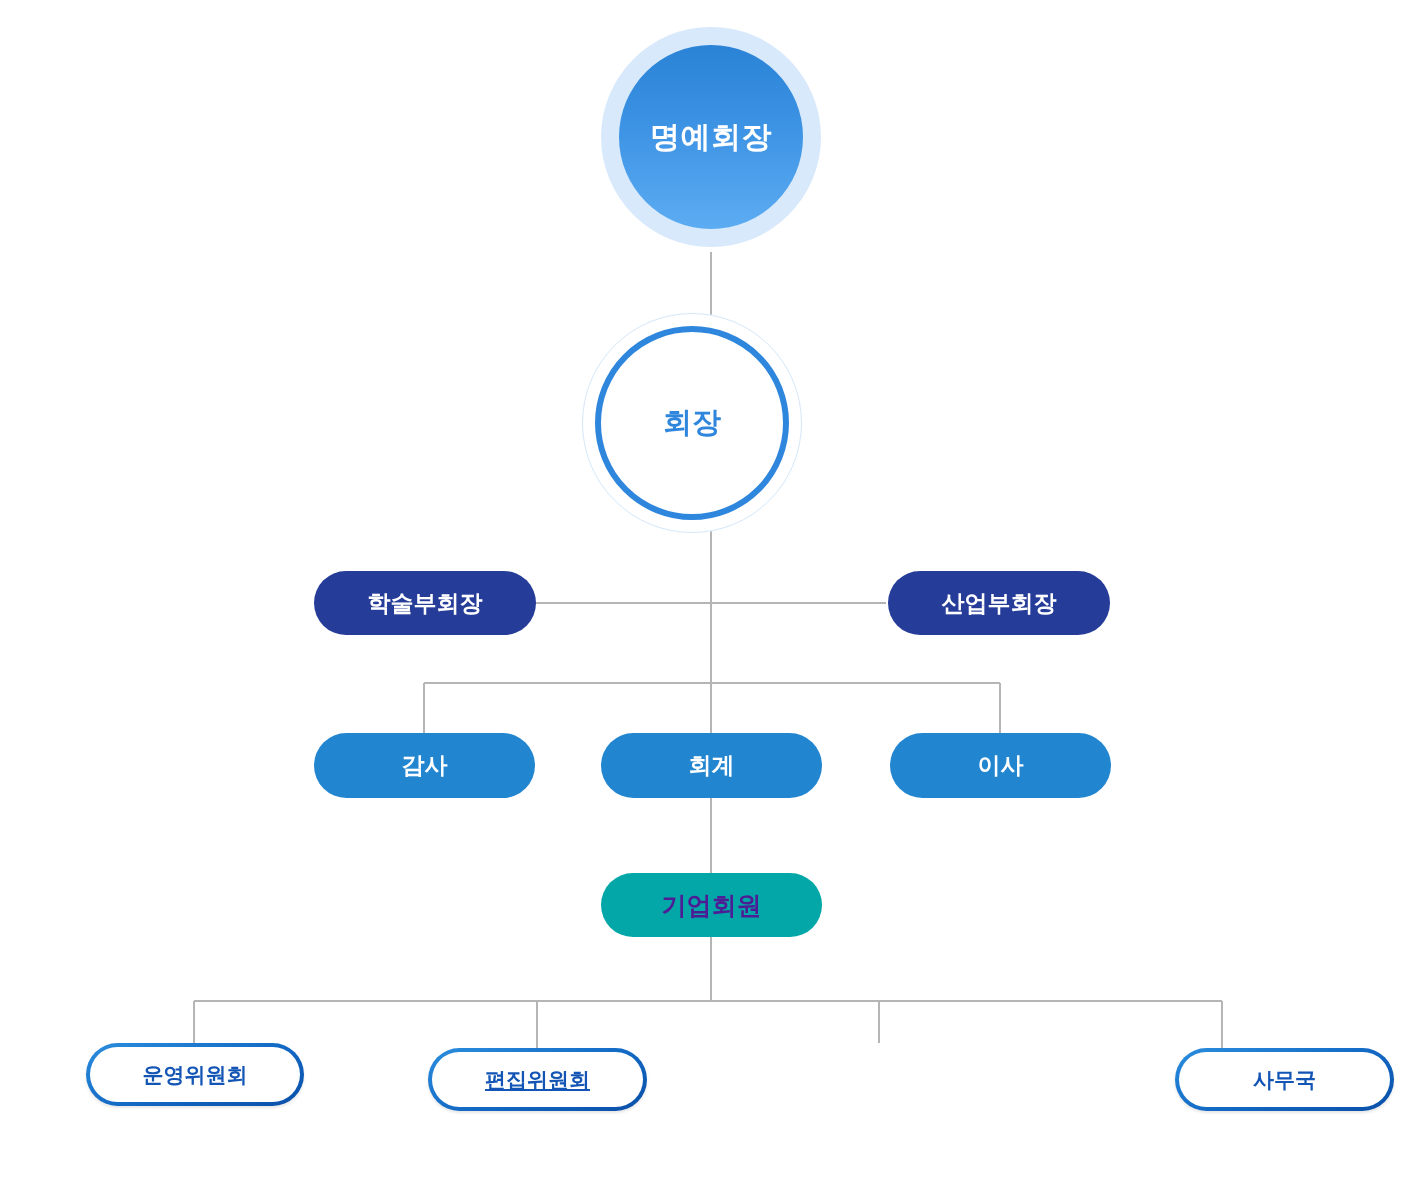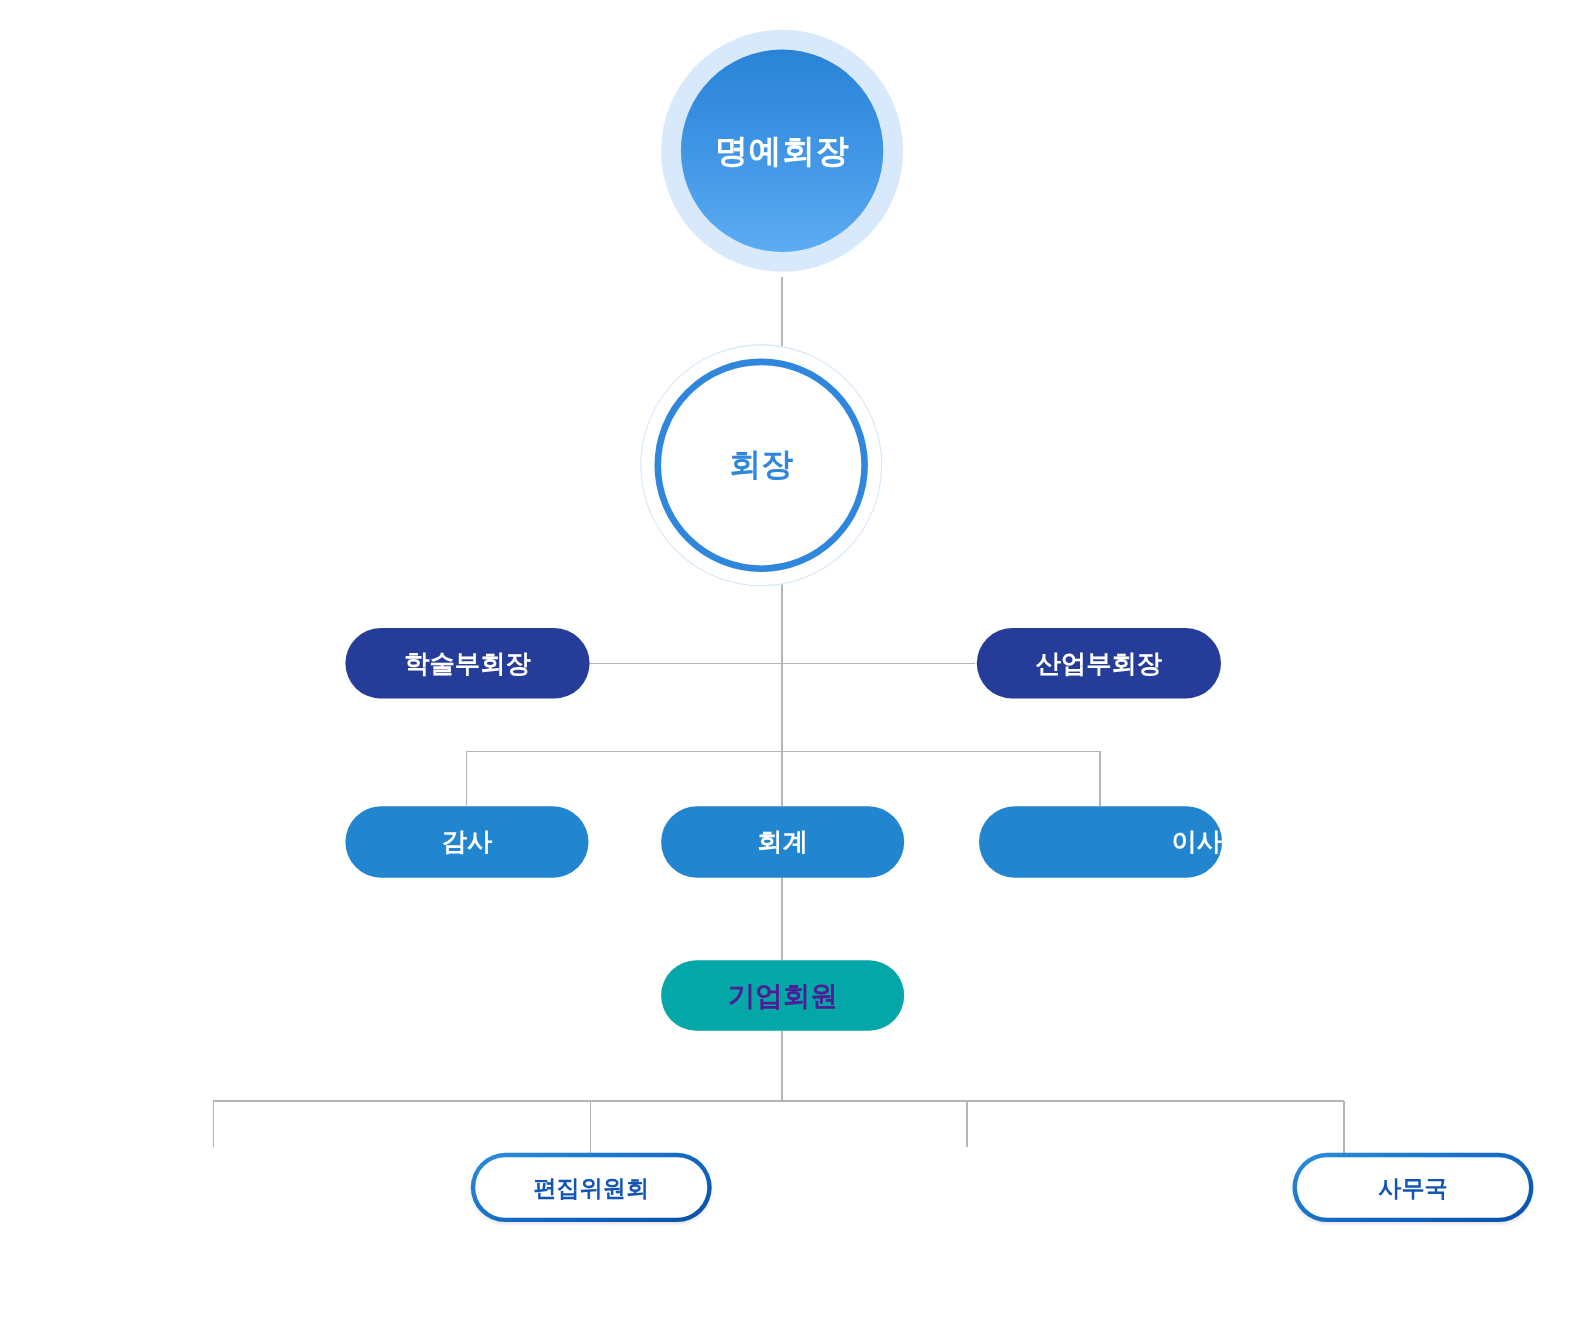--- a/index.html
+++ b/index.html
@@ -197,30 +197,34 @@
   </div>
 
   <div class="pill pill-blue" style="left:314px; top:733px; width:221px; height:65px;">
     <span class="lbl">감사</span>
   </div>
 
   <div class="pill pill-blue" style="left:601px; top:733px; width:221px; height:65px;">
     <span class="lbl">회계</span>
   </div>
 
-  <div class="pill pill-blue" style="left:890px; top:733px; width:221px; height:65px;justify-content:flex-end;">
+  <div class="pill pill-blue" style="left:890px; top:733px; width:221px; height:65px;">
     <span class="lbl">이사</span>
   </div>
 
   <div class="pill pill-teal" style="left:601px; top:873px; width:221px; height:64px;">
     <span class="lbl">기업회원</span>
   </div>
 
-
-  <div class="pill pill-outline" style="left:428px; top:1048px; width:219px; height:63px;">
+  <div class="pill pill-outline" style="left:86px; top:1043px; width:218px; height:63px;">
+    <div class="inner-fill"></div>
+    <span class="lbl">운영위원회</span>
+  </div>
+
+  <div class="pill pill-outline" style="left:428px; top:1048px; width:219px; height:63px;text-decoration:underline;">
     <div class="inner-fill"></div>
     <span class="lbl">편집위원회</span>
   </div>
 
 
   <div class="pill pill-outline" style="left:1175px; top:1048px; width:219px; height:63px;">
     <div class="inner-fill"></div>
     <span class="lbl">사무국</span>
   </div>
 

